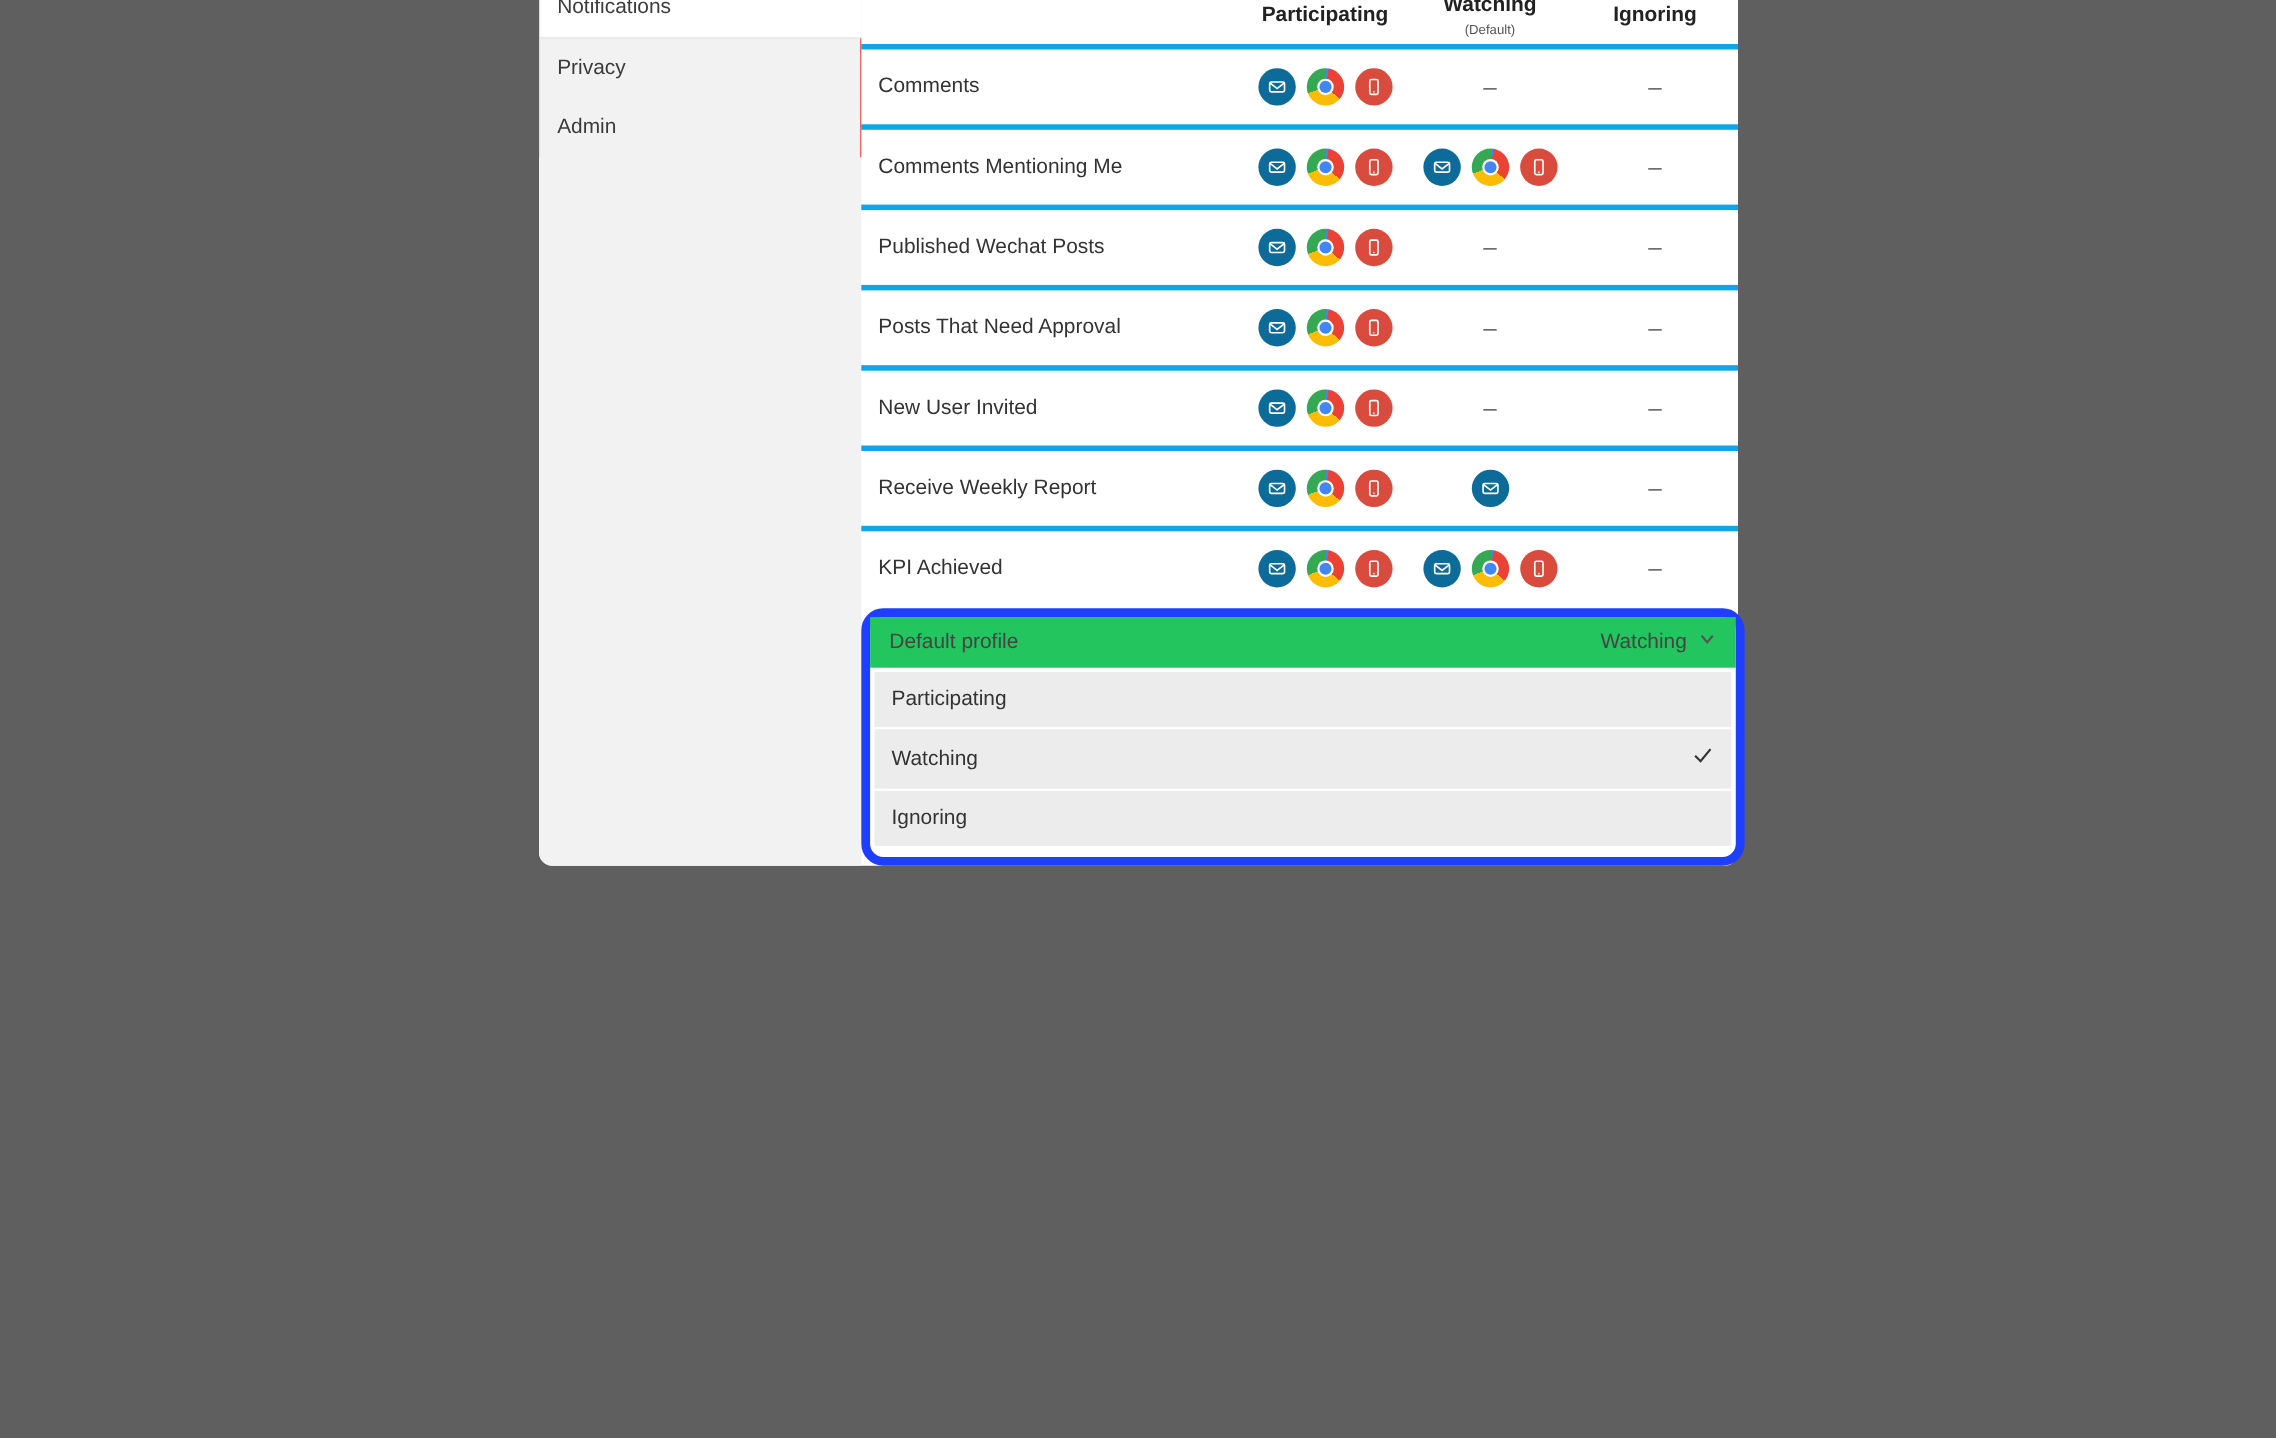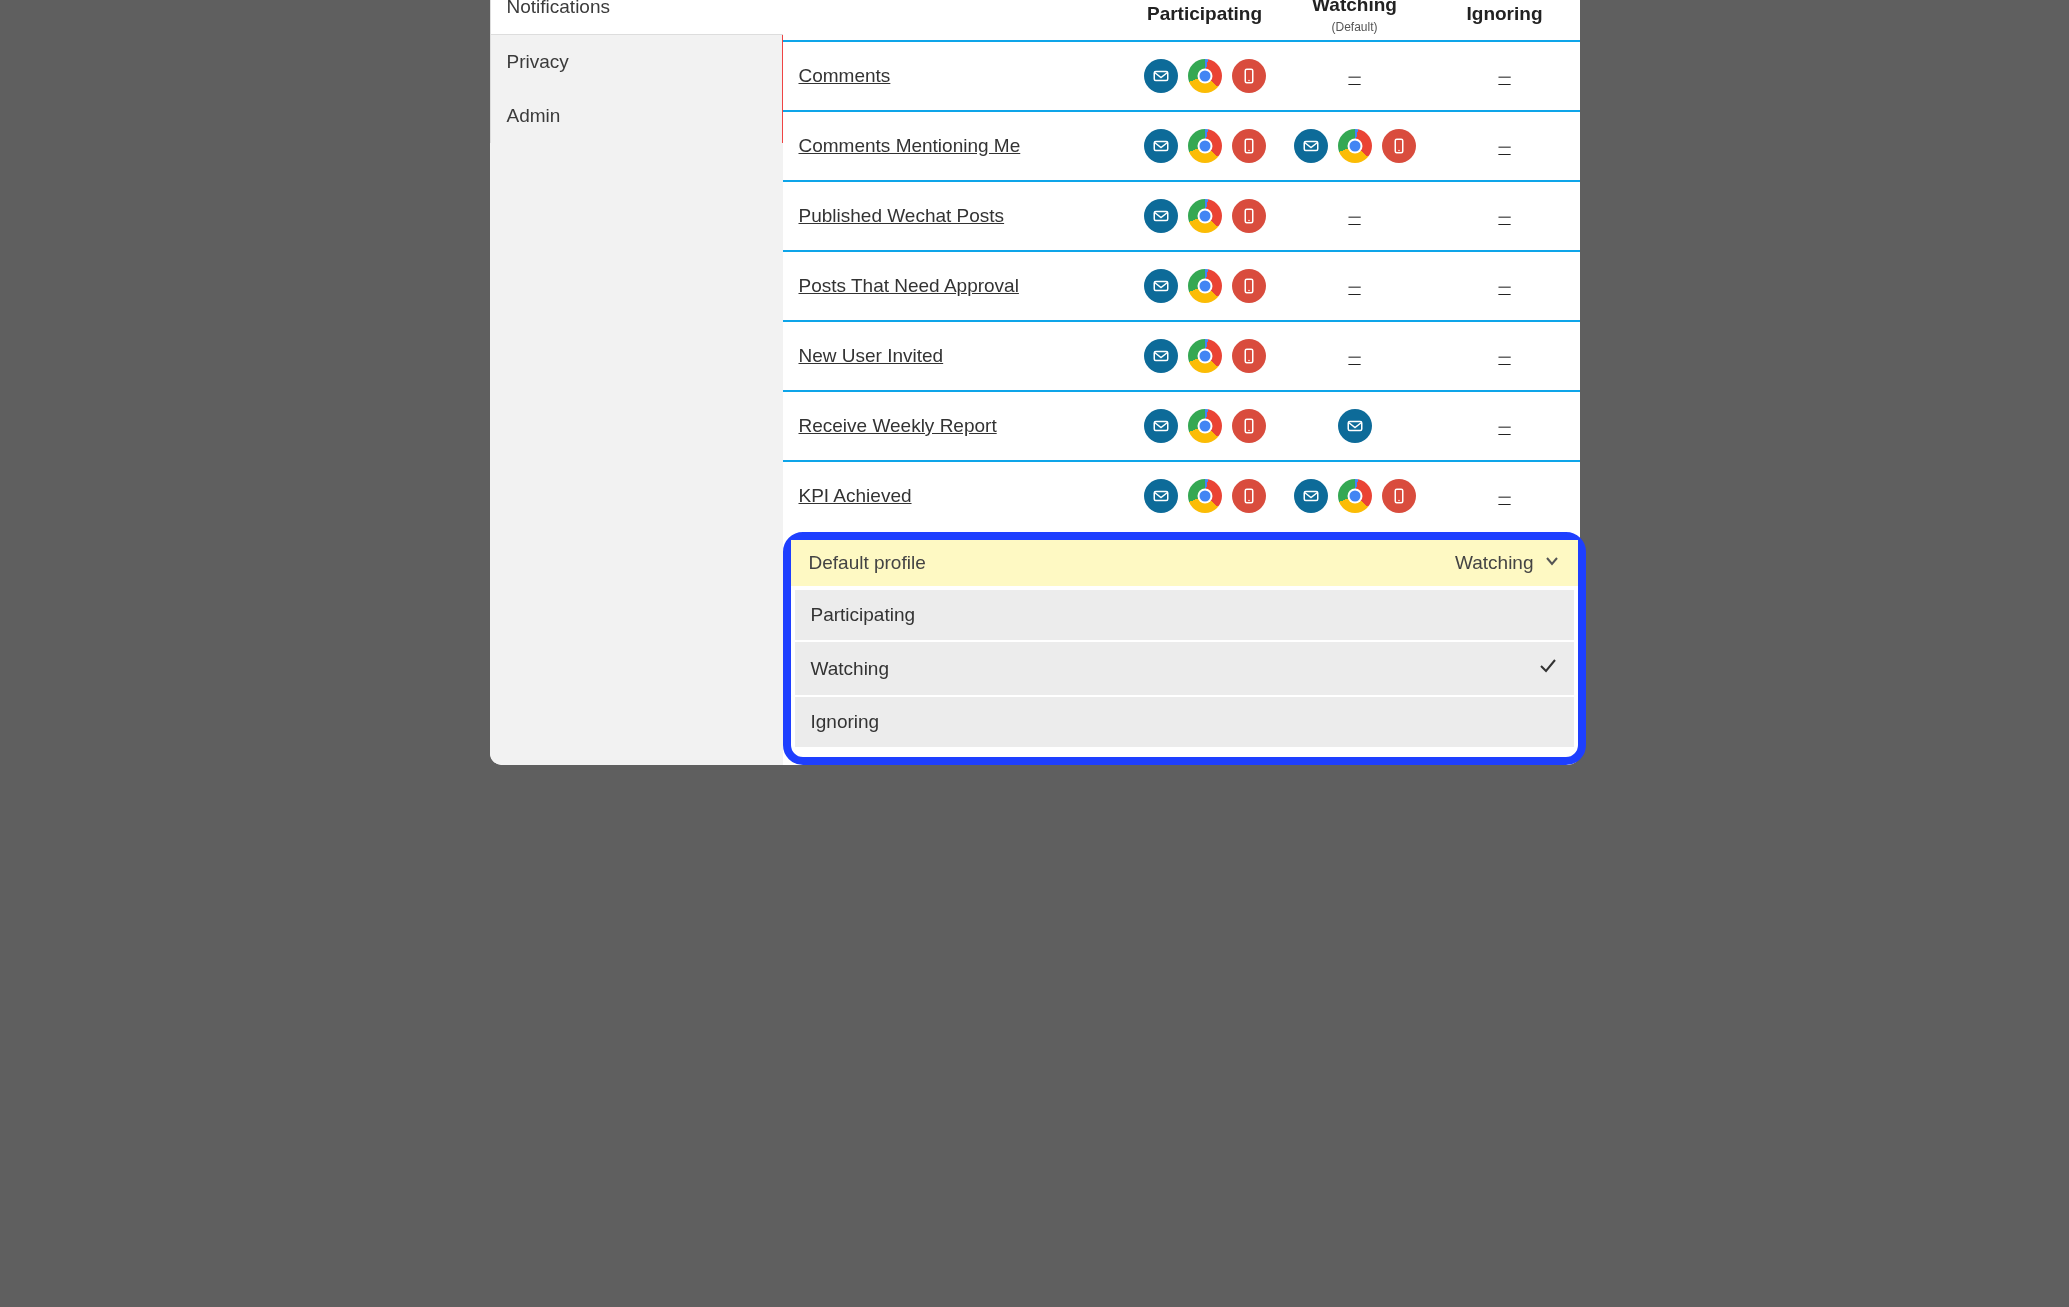--- a/index.html
+++ b/index.html
@@ -62,26 +62,25 @@
   }
   table.notif th:first-child { text-align: left; width: auto; }
   .sublabel {
     display: block;
     font-weight: 400;
     font-size: 12px;
     color: #555;
     margin-top: 4px;
   }
   table.notif tbody td {
-    border-top: 2px solid #0ea5e9;
+    border-top: 5px solid #0ea5e9;
     padding: 17px 12px;
     text-align: center;
     font-size: 19px;
     color: #222;
-    text-decoration: underline;
   }
   table.notif tbody td:first-child {
     text-align: left;
     color: #333;
     padding-left: 16px;
   }
   .icons { display: inline-flex; gap: 10px; align-items: center; justify-content: center; }
   .circ {
     width: 34px; height: 34px; border-radius: 50%;
     display: inline-flex; align-items: center; justify-content: center;
@@ -119,21 +118,21 @@
   .dash { color: #666; font-size: 22px; font-weight: 400; }
 
   .highlight-box {
     border: 8px solid #1e3fff;
     border-radius: 20px;
     margin: 2px -6px 0 0;
     padding-bottom: 4px;
     position: relative;
   }
   .default-row {
-    background: #fef9c3;
+    background: #22c55e;
     display: flex;
     align-items: center;
     justify-content: space-between;
     padding: 12px 18px;
     font-size: 19px;
     color: #444;
     cursor: pointer;
   }
   .default-right { display: flex; align-items: center; gap: 10px; }
   .chevron { color: #555; }

